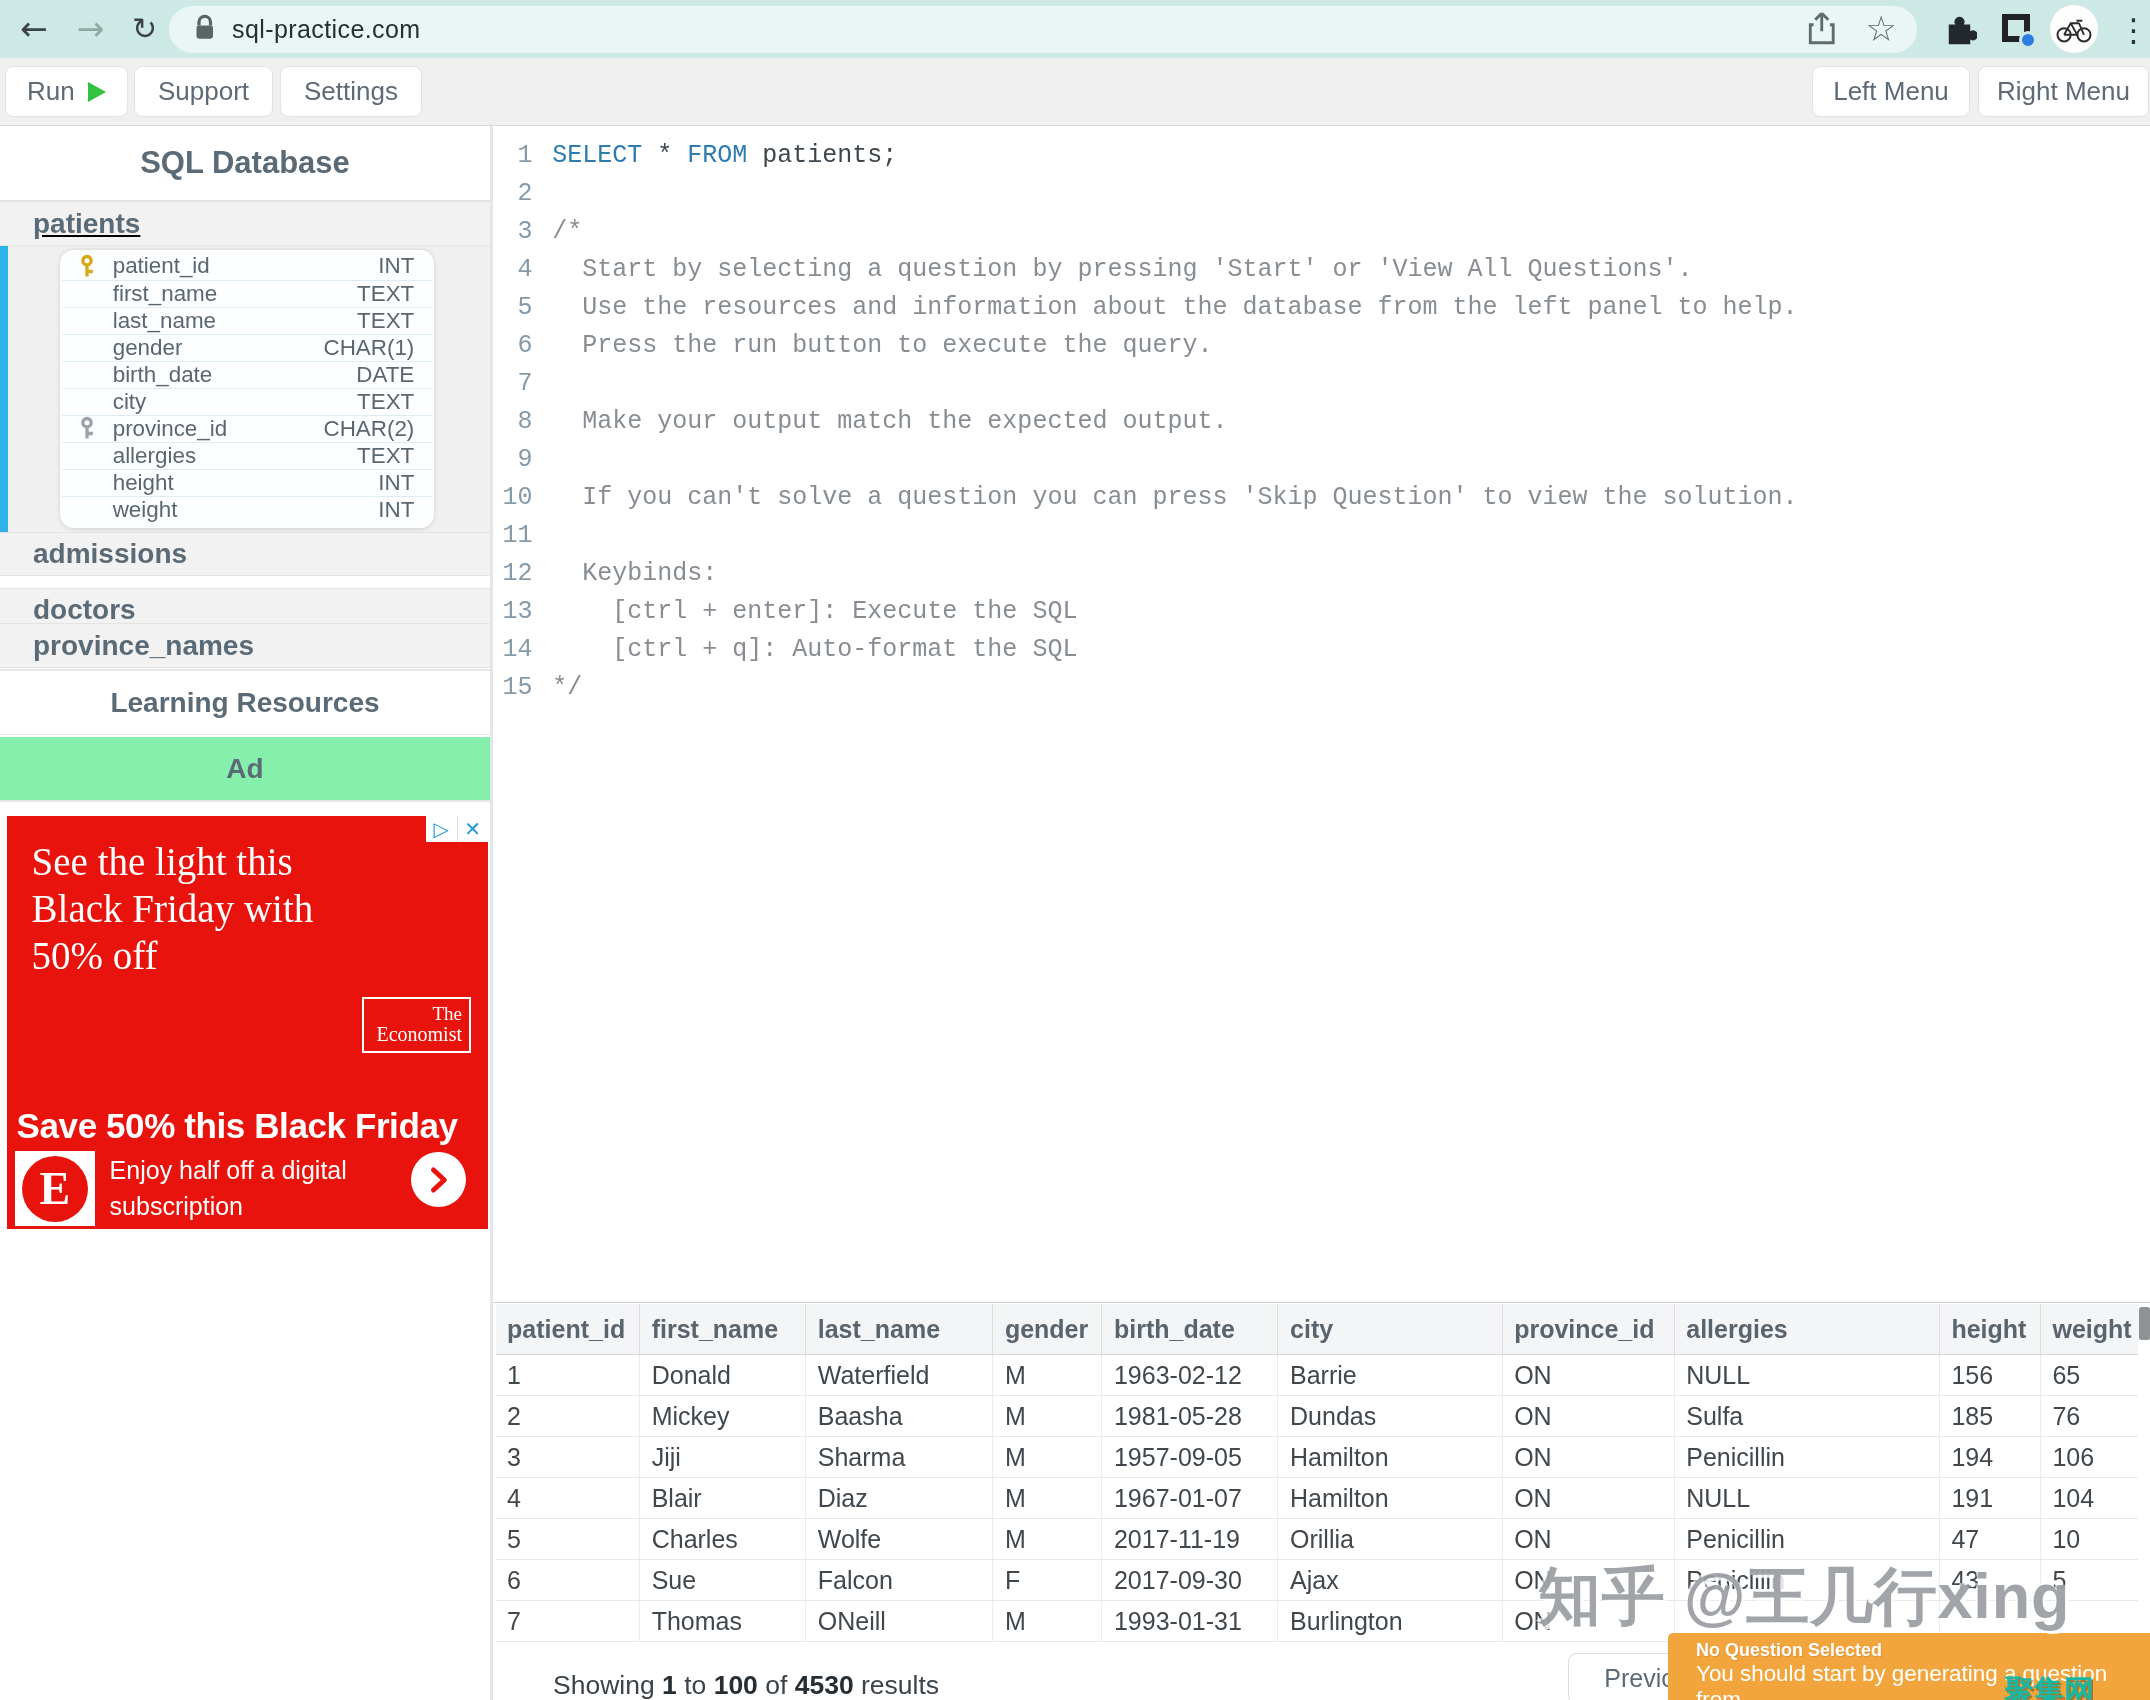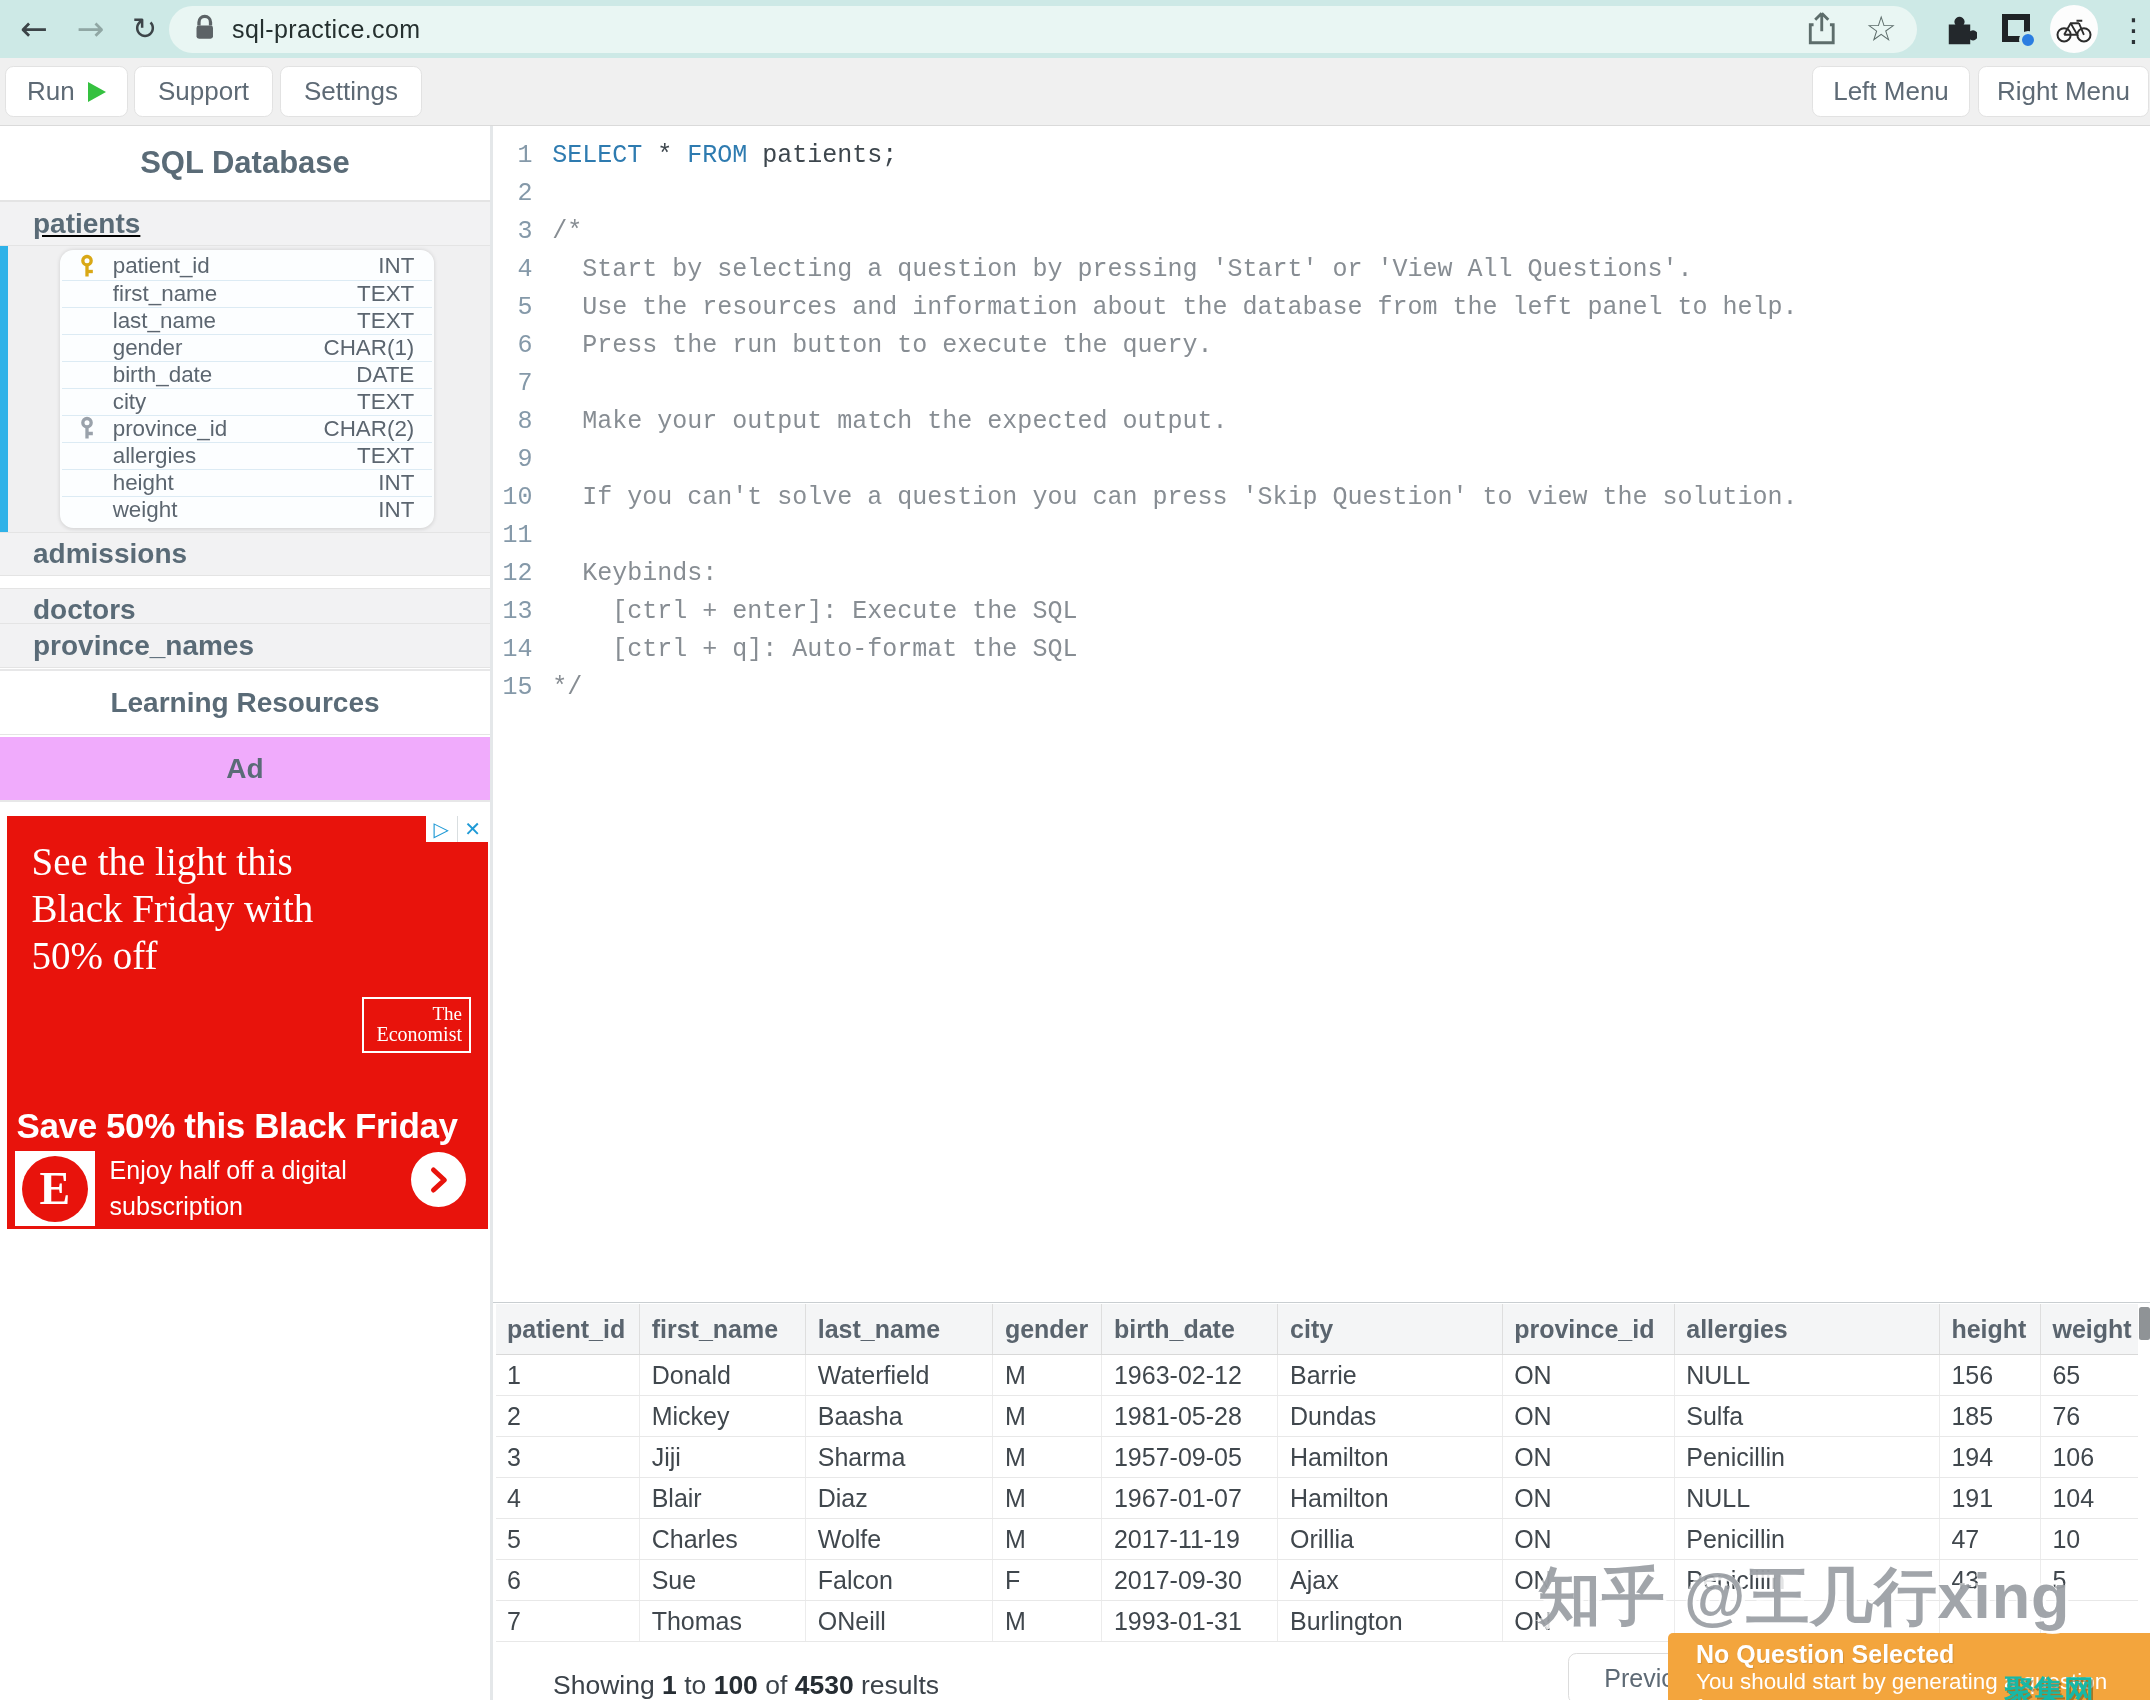--- a/index.html
+++ b/index.html
@@ -63,21 +63,21 @@
   .schema-card { left:60px; top:250px; width:374px; height:278px; background:#fcfeff; border-radius:13.3px;
                  box-shadow:0 0.8px 4.1px rgba(0,0,0,.14); overflow:hidden; padding-top:2.5px; }
   .sch-row { display:flex; align-items:center; height:27px; margin:0 1.7px; }
   .sch-row + .sch-row { border-top:0.8px solid #dcebf4; }
   .sch-ico { width:51px; display:flex; align-items:center; justify-content:center; }
   .sch-name { font-size:22.4px; color:#5c6670; }
   .sch-type { margin-left:auto; padding-right:18px; font-size:22.4px; color:#5c6670; }
   .lr-block { left:0; top:669px; width:490px; height:66px; background:#fff; border-top:2.5px solid #e7e7e8;
               border-bottom:1.7px solid #e4e4e4; display:flex; align-items:center; justify-content:center; }
   .lr-block span, .ad-block span { font-size:28px; font-weight:bold; color:#5a6b77; }
-  .ad-block { left:0; top:737px; width:490px; height:65px; background:#f0abfc; border-bottom:2.5px solid #e7e7e8;
+  .ad-block { left:0; top:737px; width:490px; height:65px; background:#86efac; border-bottom:2.5px solid #e7e7e8;
               display:flex; align-items:center; justify-content:center; }
 
   
   .ad-unit { left:6.6px; top:816px; width:481px; height:413px; background:#e8130c; cursor:pointer; }
   .ad-chips { position:absolute; right:0; top:0; display:flex; }
   .ad-chip { width:31px; height:26px; background:#fff; color:#1f9ad6; font-size:20px;
              display:flex; align-items:center; justify-content:center; cursor:pointer; }
   .ad-chip + .ad-chip { border-left:1.7px solid #d9dee0; }
   .ad-headline { position:absolute; left:25px; top:21.5px; width:356px; color:#fff;
                  font-family:"Liberation Serif", serif; font-size:39px; line-height:47px; }
@@ -122,21 +122,21 @@
   .scroll-thumb { left:2139px; top:1307px; width:10.8px; height:33px; background:#8f9396; border-radius:2.5px; cursor:grab; }
   .res-footer { left:553px; top:1670px; font-size:26.5px; color:#3c434a; }
   .res-footer b { color:#262d33; }
   .prev-btn { left:1568px; top:1653px; width:170px; height:51px; background:#fff; border:1.7px solid #dcdcdc;
               border-radius:8.3px; display:flex; align-items:center; justify-content:center;
               font-size:25px; color:#5e6a75; cursor:pointer; z-index:10; }
 
   
   .toast { left:1668px; top:1633px; width:483px; height:67px; background:#f3a53d; z-index:40;
            padding:6.6px 0 0 28px; border-top-left-radius:5px; }
-  .toast-title { font-size:25px; font-weight:bold; color:#fff; text-shadow:0.8px 0.8px 0.8px rgba(0,0,0,.12); }
+  .toast-title { font-size:18px; font-weight:bold; color:#fff; text-shadow:0.8px 0.8px 0.8px rgba(0,0,0,.12); }
   .toast-line { font-size:22.4px; color:#fff; line-height:26px; }
   .toast-badge { position:absolute; left:336px; top:38px; font-size:30px; font-weight:bold; color:#17b8a6;
                  text-shadow:1.7px 1.7px 0 rgba(80,60,10,.45); white-space:nowrap; }
   .watermark { left:1538px; top:1554px; z-index:50; font-size:63px; font-weight:bold; color:rgba(148,153,158,.88);
                letter-spacing:0.8px; white-space:nowrap; pointer-events:none;
                text-shadow:3.3px 3.3px 0 rgba(255,255,255,.85), -1.7px -1.7px 0 rgba(255,255,255,.6); }
 </style>
 </head>
 <body>
 

